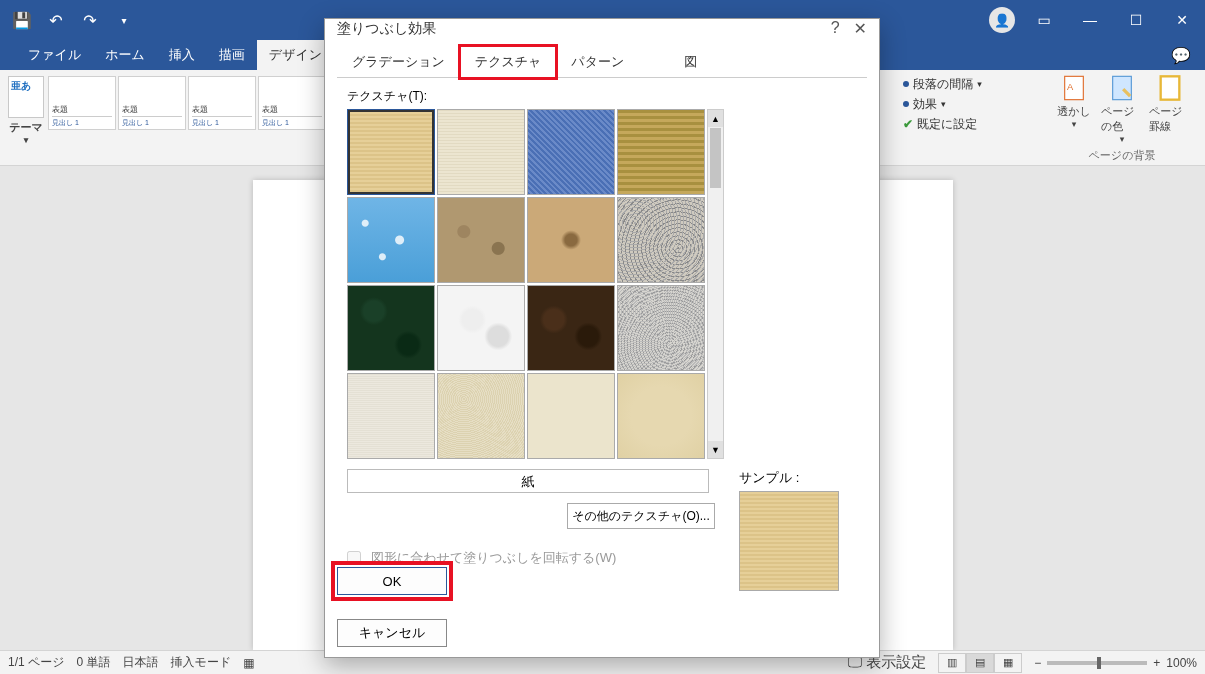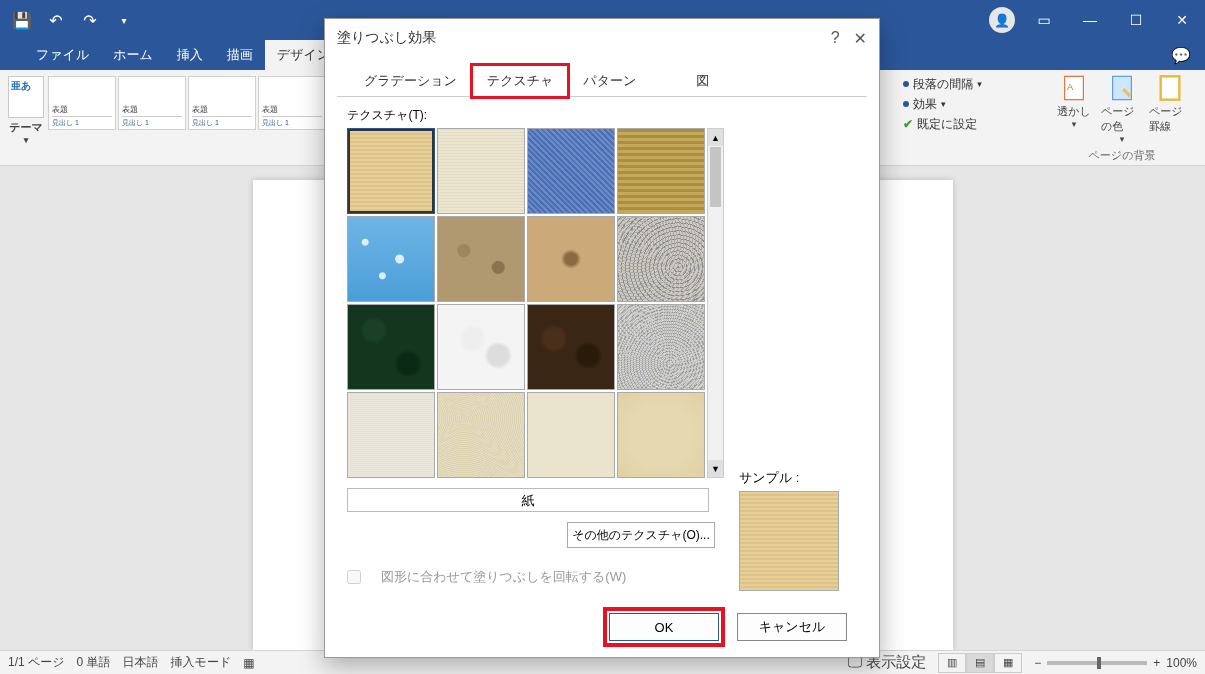--- a/index.html
+++ b/index.html
@@ -7,21 +7,21 @@
 
 
 .titlebar { height: 40px; background: #2b579a; display: flex; align-items: center; color: #fff; }
 .qat { display: flex; align-items: center; gap: 6px; padding: 0 8px; }
 .qat .qat-btn { width: 28px; height: 28px; display: flex; align-items: center; justify-content: center; color: #fff; }
 .winctrls { margin-left: auto; display: flex; align-items: center; }
 .winctrls .wc { width: 46px; height: 40px; display: flex; align-items: center; justify-content: center; color: #fff; font-size: 14px; }
 .avatar { width: 26px; height: 26px; border-radius: 50%; background: #e6e6e6; display: flex; align-items: center; justify-content: center; color: #666; font-size: 13px; margin-right: 6px; }
 
 
-.ribtabs { height: 30px; background: #2b579a; display: flex; align-items: flex-end; padding-left: 24px; color: #fff; }
+.ribtabs { height: 30px; background: #2b579a; display: flex; align-items: flex-end; padding-left: 16px; color: #fff; }
 .ribtab { padding: 6px 12px; font-size: 13px; }
 .ribtab.active { background: #f3f3f3; color: #333; }
 .ribshare { margin-left: auto; padding: 0 14px; height: 30px; display: flex; align-items: center; }
 
 
 .ribbon { height: 96px; background: #f3f3f3; border-bottom: 1px solid #d4d4d4; display: flex; position: relative; }
 .themes-grp { display: flex; align-items: flex-start; padding: 6px 8px; gap: 4px; }
 .theme-btn { display: flex; flex-direction: column; align-items: center; font-size: 11px; color: #444; font-weight: bold; }
 .theme-thumb { width: 36px; height: 42px; background: #fff; border: 1px solid #c8c8c8; margin-bottom: 2px; position: relative; overflow: hidden; }
 .theme-thumb::before { content: "亜あ"; position: absolute; top: 2px; left: 2px; font-size: 10px; color: #1f6fc0; }
@@ -50,43 +50,43 @@
 .viewbtn { width: 28px; height: 20px; border: 1px solid #ccc; display: flex; align-items: center; justify-content: center; font-size: 11px; }
 .viewbtn.active { background: #d9d9d9; }
 .zoom { display: flex; align-items: center; gap: 6px; }
 .slider { width: 100px; height: 4px; background: #bbb; position: relative; }
 .slider::after { content: ""; position: absolute; left: 50%; top: -4px; width: 4px; height: 12px; background: #666; }
 
 
 .modal { position: absolute; left: 324px; top: 18px; width: 556px; height: 640px; background: #fff; border: 1px solid #999; box-shadow: 0 8px 24px rgba(0,0,0,.3); display: flex; flex-direction: column; }
 .modal-title { height: 38px; display: flex; align-items: center; padding: 0 12px; font-size: 14px; color: #333; }
 .modal-title .mt-controls { margin-left: auto; display: flex; gap: 14px; font-size: 16px; color: #555; }
-.modal-tabs { display: flex; padding: 0 24px; margin-top: 8px; }
+.modal-tabs { display: flex; padding: 0 12px; margin-top: 8px; }
 .mtab { padding: 6px 14px; font-size: 13px; color: #333; border: 1px solid transparent; }
 .mtab.active { border: 1px solid #ccc; border-bottom-color: #fff; position: relative; z-index: 2; background: #fff; }
 .red-box { outline: 3px solid #e81123; outline-offset: -1px; }
 .tabpanel { border-top: 1px solid #ccc; margin: 0 12px; margin-top: -1px; padding-top: 10px; flex: 1; display: flex; flex-direction: column; }
 .tx-label { font-size: 12px; margin-bottom: 4px; padding-left: 10px; }
 .tex-area { display: flex; padding-left: 10px; }
 .tex-grid { display: grid; grid-template-columns: repeat(4, 88px); grid-auto-rows: 86px; gap: 2px; }
 .tex { border: 1px solid #aaa; background-size: cover; }
 .tex.sel { outline: 2px solid #333; outline-offset: -3px; border: 1px solid #2b579a; }
 .scrollbar { width: 17px; background: #f0f0f0; border: 1px solid #ccc; margin-left: 2px; position: relative; }
 .scrollbar .arrow { position: absolute; left: 0; right: 0; height: 17px; background: #e0e0e0; display: flex; align-items: center; justify-content: center; font-size: 9px; }
 .scrollbar .arrow.up { top: 0; }
 .scrollbar .arrow.down { bottom: 0; }
 .scrollbar::after { content: ""; position: absolute; top: 18px; left: 2px; right: 2px; height: 60px; background: #c4c4c4; }
 .texname { width: 362px; height: 24px; border: 1px solid #bbb; margin: 10px 0 0 10px; text-align: center; font-size: 13px; padding-top: 3px; }
 .other-tex { margin: 10px 0 0 230px; width: 148px; height: 26px; border: 1px solid #aaa; font-size: 12px; background: #fff; }
-.rotate-row { display: flex; align-items: center; gap: 20px; margin: 20px 0 0 10px; font-size: 13px; color: #999; }
+.rotate-row { display: flex; align-items: center; gap: 10px; margin: 20px 0 0 10px; font-size: 13px; color: #999; }
 .rotate-row input { width: 14px; height: 14px; }
 .sample-area { position: absolute; right: 30px; top: 450px; width: 110px; }
 .sample-lbl { font-size: 13px; margin-bottom: 4px; }
 .sample-box { width: 100px; height: 100px; border: 1px solid #aaa; }
-.dlg-btns { display: flex; gap: 18px; justify-content: flex-end; margin: auto 20px 16px 0; }
+.dlg-btns { display: flex; gap: 24px; justify-content: flex-end; margin: auto 20px 16px 0; flex-direction: column; }
 .dlg-btn { width: 110px; height: 28px; border: 1px solid #888; background: #fdfdfd; font-size: 13px; }
 .dlg-btn.primary { border: 1px solid #2b579a; }
 .red-thick { outline: 4px solid #e81123; outline-offset: 2px; }
 
 
 .t-papyrus { background: repeating-linear-gradient(0deg,#e6cf98 0 2px,#dcc388 2px 4px), repeating-linear-gradient(90deg,rgba(210,180,120,.5) 0 2px, transparent 2px 6px); }
 .t-canvas { background: repeating-linear-gradient(0deg,#ece5d0 0 2px,#e2dac2 2px 3px), repeating-linear-gradient(90deg,#ece5d0 0 2px,#e2dac2 2px 3px); }
 .t-denim { background: repeating-linear-gradient(45deg,#4a6fb5 0 2px,#6a8ac8 2px 4px); }
 .t-wovenmat { background: repeating-linear-gradient(0deg,#c5a85b 0 3px,#a8903f 3px 6px), repeating-linear-gradient(90deg,rgba(180,150,70,.6) 0 3px, transparent 3px 6px); }
 .t-droplets { background: radial-gradient(circle at 20% 30%, rgba(255,255,255,.8) 3px, transparent 4px), radial-gradient(circle at 60% 50%, rgba(255,255,255,.8) 4px, transparent 5px), radial-gradient(circle at 40% 70%, rgba(255,255,255,.8) 3px, transparent 4px), linear-gradient(#6fb5e6,#4a9fd8); }

